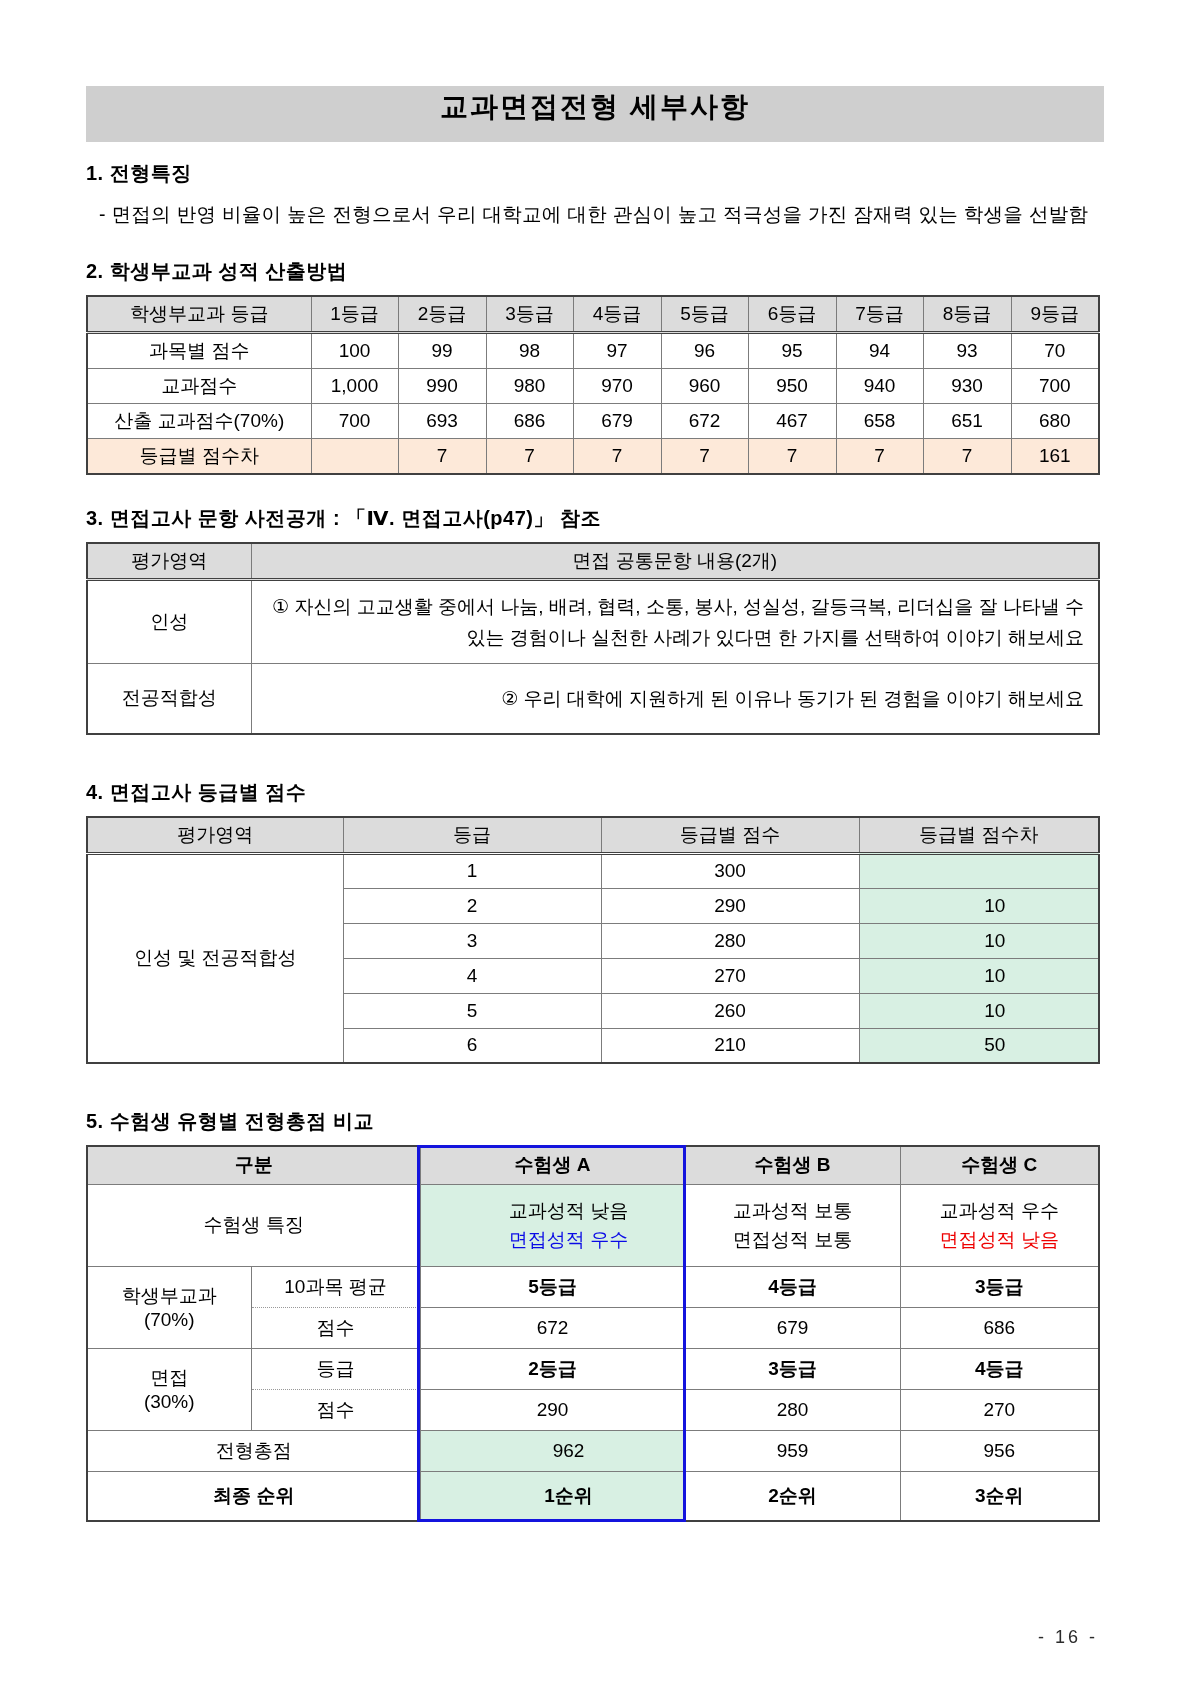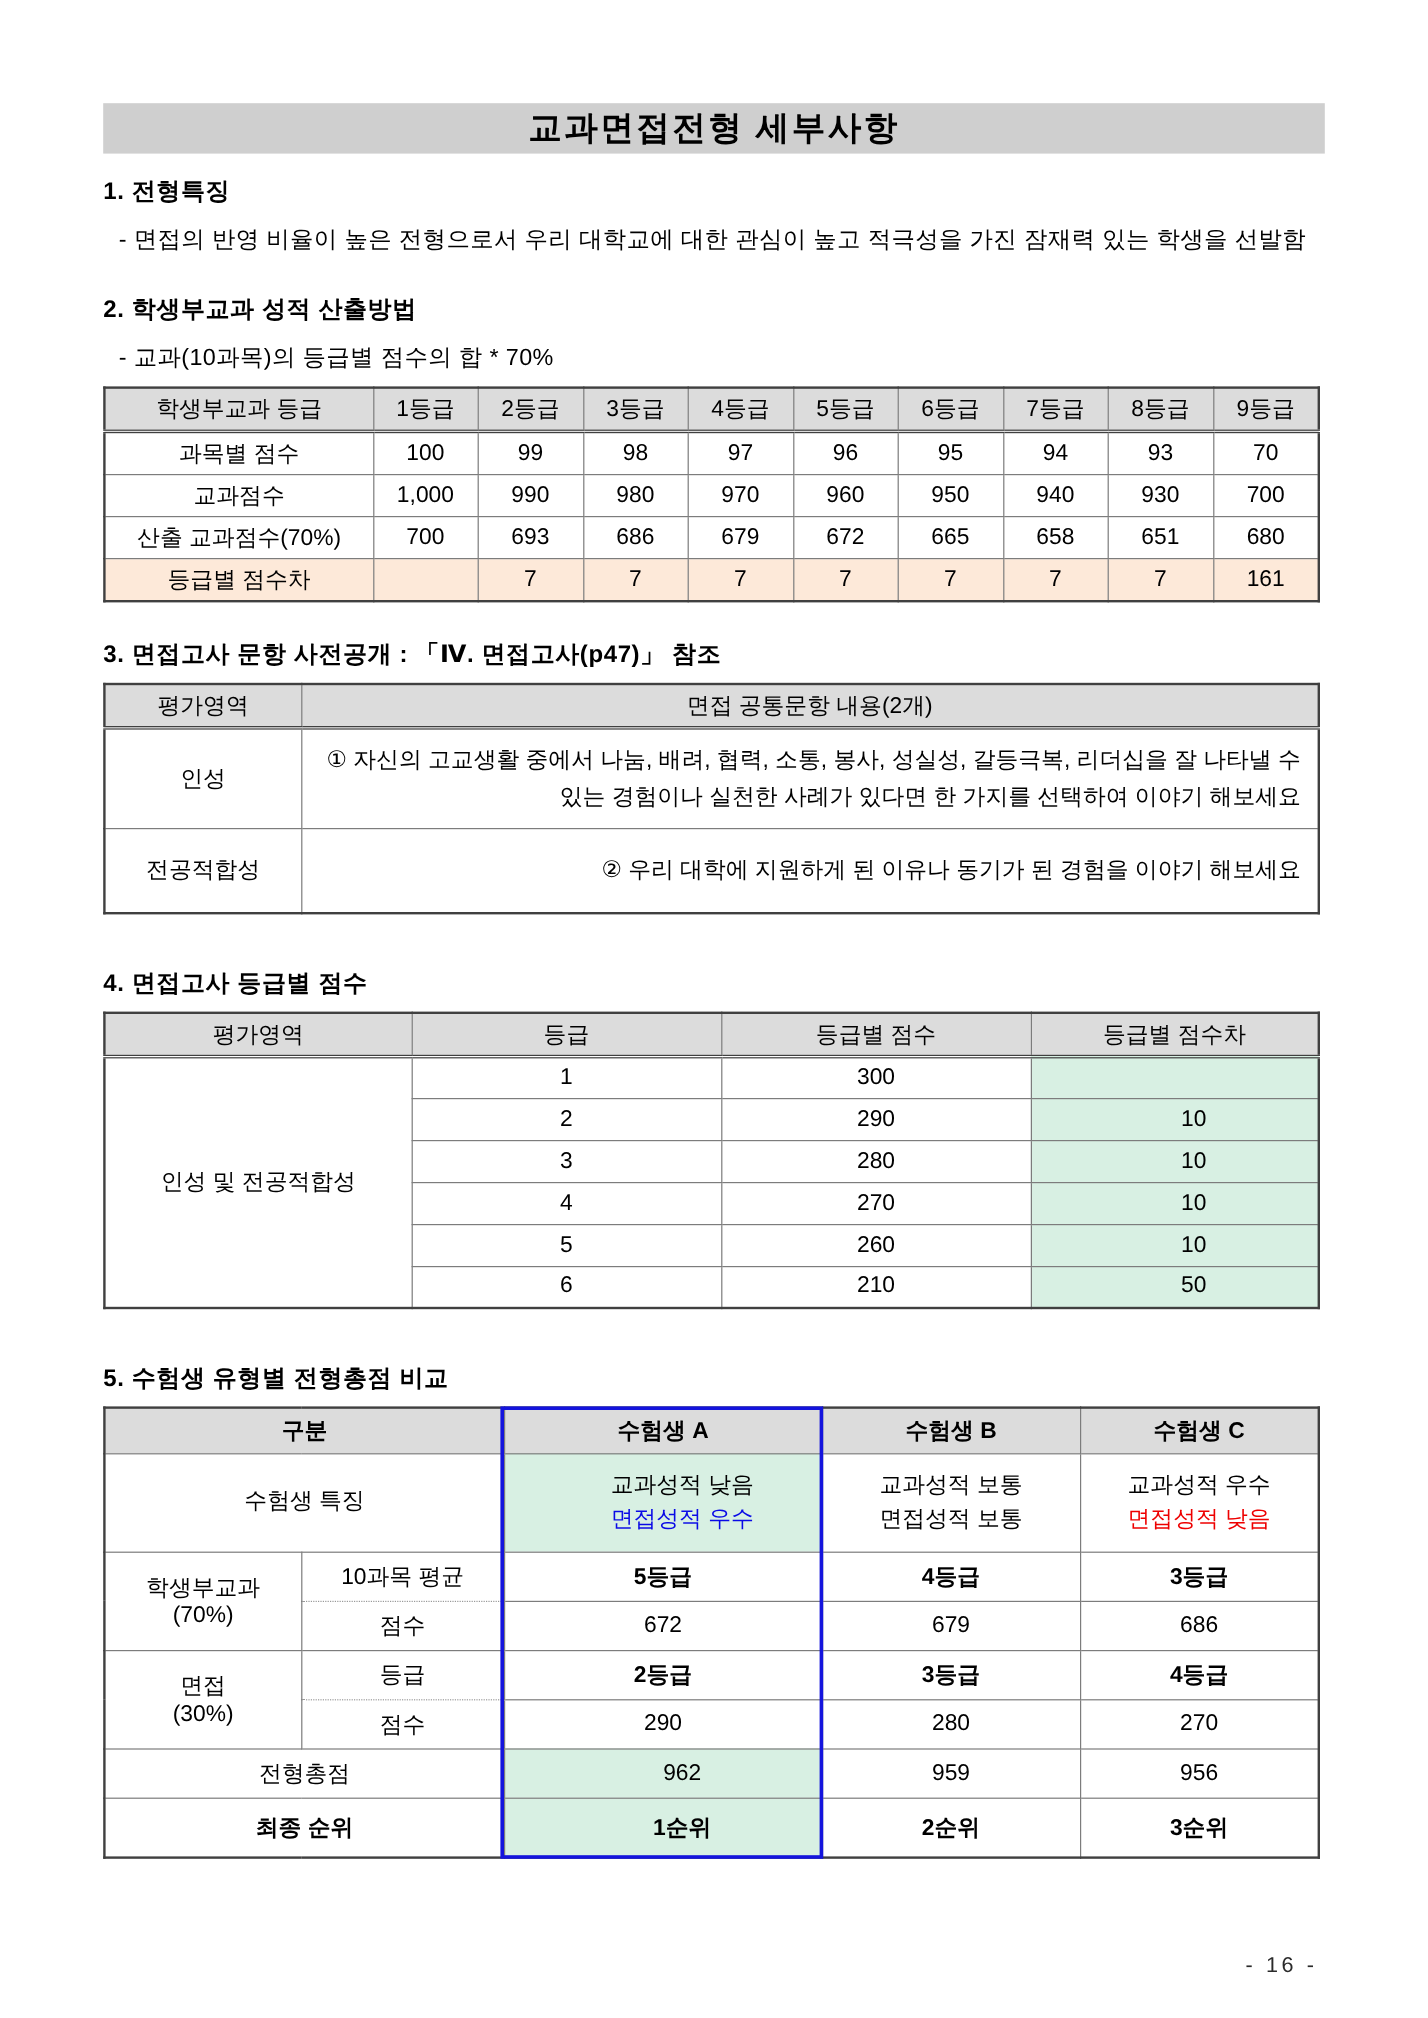--- a/index.html
+++ b/index.html
@@ -8,21 +8,21 @@
   }
   *{box-sizing:border-box; margin:0; padding:0;}
   html,body{background:#ffffff;}
   .page{
     width:1190px; height:1682px; position:relative; background:#fff;
     font-family:"Liberation Sans","DejaVu Sans",sans-serif; color:#000;
     overflow:hidden;
   }
   .content{padding:86px 86px 0 86px;}
   .title-band{
-    background:var(--band-gray); height:42px; line-height:42px;
+    background:var(--band-gray); height:56px; line-height:42px;
     text-align:center; font-size:28px; font-weight:bold; letter-spacing:2px;
     margin-bottom:18px;
   }
   .sec-heading{font-size:20px; font-weight:bold; margin-top:26px; margin-bottom:10px; letter-spacing:.5px;}
   .sec-heading.first{margin-top:10px;}
   .bullet{
     font-size:19.5px; line-height:1.8; padding-left:31px; text-indent:-18px;
     letter-spacing:.3px; margin-bottom:4px;
   }
   table{
@@ -66,21 +66,20 @@
 
 <div class="page">
   <div class="content">
 
     <div class="title-band">교과면접전형 세부사항</div>
 
     <div class="sec-heading first">1. 전형특징</div>
     <div class="bullet">- 면접의 반영 비율이 높은 전형으로서 우리 대학교에 대한 관심이 높고 적극성을 가진 잠재력 있는 학생을 선발함</div>
 
     <div class="sec-heading">2. 학생부교과 성적 산출방법</div>
-    <div class="bullet">- 교과(10과목)의 등급별 점수의 합 * 70%</div>
 
     <table class="t1">
       <colgroup>
         <col style="width:224px">
           <col style="width:87px">
           <col style="width:88px">
           <col style="width:87px">
         <col style="width:88px">
           <col style="width:87px">
           <col style="width:88px">
@@ -125,21 +124,21 @@
         <td>930</td>
         <td>700</td>
       </tr>
       <tr>
         <td>산출 교과점수(70%)</td>
         <td>700</td>
         <td>693</td>
         <td>686</td>
         <td>679</td>
         <td>672</td>
-        <td>665</td>
+        <td>467</td>
         <td>658</td>
         <td>651</td>
         <td>680</td>
       </tr>
       <tr class="peach">
         <td>등급별 점수차</td>
         <td></td>
         <td>7</td>
         <td>7</td>
         <td>7</td>

